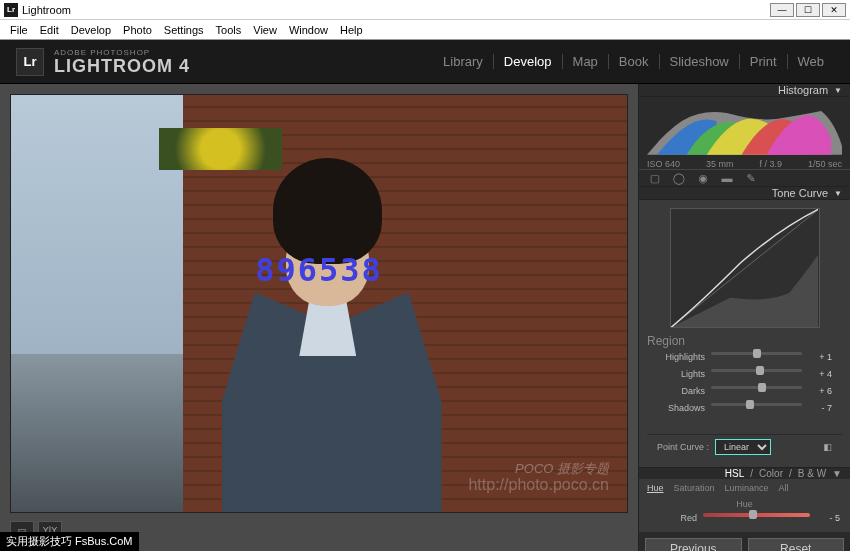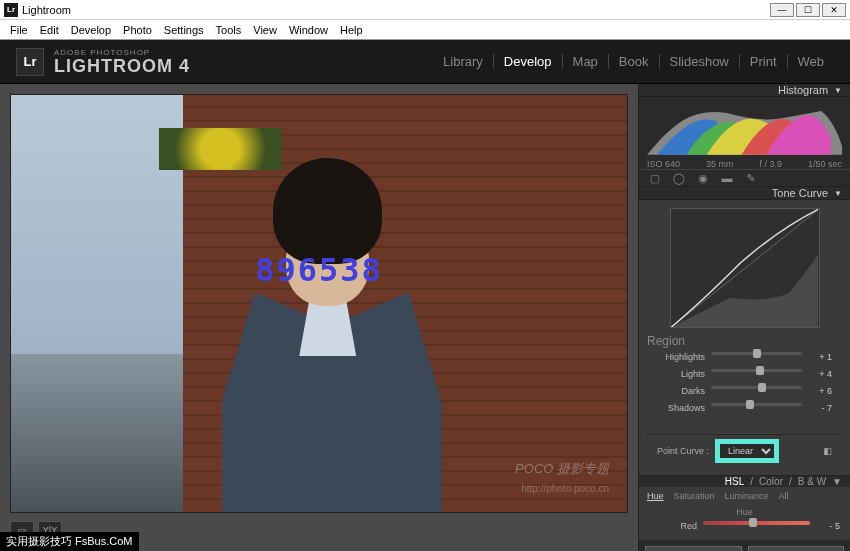--- a/index.html
+++ b/index.html
@@ -28,21 +28,21 @@
 .street{position:absolute;left:0;bottom:0;width:28%;height:38%;background:linear-gradient(180deg,#8896a0 0%,#4a5258 100%)}
 .wall{position:absolute;right:0;top:0;width:72%;height:100%;background:repeating-linear-gradient(0deg,#6b3828 0px,#6b3828 12px,#5a3020 12px,#5a3020 14px),repeating-linear-gradient(90deg,transparent 0px,transparent 26px,rgba(0,0,0,.15) 26px,rgba(0,0,0,.15) 28px);background-blend-mode:normal}
 .flowers{position:absolute;left:24%;top:8%;width:20%;height:10%;background:radial-gradient(circle,#d4c020 30%,#3a5020 70%)}
 .person{position:absolute;left:30%;top:15%;width:42%;height:85%}
 .hair{position:absolute;left:30%;top:0;width:42%;height:30%;background:#1a1410;border-radius:50% 50% 40% 40%}
 .face{position:absolute;left:35%;top:18%;width:32%;height:24%;background:#d8b898;border-radius:45%}
 .shirt{position:absolute;left:40%;top:38%;width:22%;height:18%;background:#cdd8e2;clip-path:polygon(20% 0,80% 0,100% 100%,0 100%)}
 .jacket{position:absolute;left:10%;top:38%;width:85%;height:62%;background:#3a4858;border-radius:20% 20% 0 0;clip-path:polygon(15% 0,50% 15%,85% 0,100% 50%,100% 100%,0 100%,0 50%)}
 .overlay{position:absolute;left:50%;top:42%;transform:translate(-50%,-50%);font-family:monospace;font-size:32px;font-weight:bold;color:#4040e0;letter-spacing:2px}
 .wm1{position:absolute;right:18px;bottom:34px;color:rgba(255,255,255,.3);font-size:13px;font-style:italic}
-.wm2{position:absolute;right:18px;bottom:18px;color:rgba(255,255,255,.25);font-size:10px}
+.wm2{position:absolute;right:18px;bottom:18px;color:rgba(255,255,255,.25);font-size:16px}
 .toolbar-bottom{height:22px;display:flex;align-items:center;gap:4px}
 .tb-btn{width:24px;height:18px;background:#2a2a2a;border:1px solid #555;display:inline-flex;align-items:center;justify-content:center;color:#aaa;font-size:9px}
 .panel{width:212px;background:#3a3a3a;color:#aaa;font-size:10px;overflow:hidden;display:flex;flex-direction:column;border-left:1px solid #222}
 .panel-hdr{height:18px;background:#2a2a2a;display:flex;align-items:center;justify-content:flex-end;padding:0 8px;font-size:11px;color:#ccc;gap:6px;border-bottom:1px solid #222}
 .panel-hdr .tri{font-size:8px}
 .histogram{height:72px;padding:4px 8px;background:#2a2a2a}
 .histo-svg{width:100%;height:54px}
 .histo-info{display:flex;justify-content:space-between;font-size:9px;color:#888;padding-top:2px}
 .tool-icons{height:24px;background:#2a2a2a;display:flex;align-items:center;gap:8px;padding:0 8px;border-top:1px solid #444;border-bottom:1px solid #222}
 .tool-icons span{width:16px;height:16px;display:inline-flex;align-items:center;justify-content:center;color:#888;font-size:11px}
@@ -50,21 +50,21 @@
 .tc-graph{width:150px;height:120px;margin:0 auto;background:#2f2f2f;border:1px solid #555;position:relative}
 .tc-graph svg{position:absolute;inset:0}
 .region{text-align:left;font-size:12px;color:#888;padding:6px 0 2px}
 .sliders{padding:2px 10px}
 .srow{display:flex;align-items:flex-start;height:17px;gap:6px}
 .srow .lbl{width:48px;text-align:right;font-size:9px;color:#bbb}
 .srow .track{flex:1;height:3px;background:#555;position:relative;border-radius:2px}
 .srow .knob{position:absolute;top:-3px;width:8px;height:9px;background:#aaa;border-radius:2px;transform:translateX(-50%)}
 .srow .val{width:24px;text-align:right;font-size:9px;color:#ccc}
 .pc-row{display:flex;align-items:center;padding:4px 10px;font-size:9px;gap:6px;border-top:1px solid #2a2a2a;margin-top:12px}
-.pc-row select{background:#2a2a2a;color:#ccc;border:5px solid #5eead4;font-size:9px;padding:1px 4px}
+.pc-row select{background:#2a2a2a;color:#ccc;border:1px solid #5eead4;font-size:9px;padding:1px 4px}
 .hsl-hdr{height:18px;background:#2a2a2a;display:flex;align-items:center;justify-content:flex-end;padding:0 8px;gap:6px;font-size:10px;color:#999;border-top:1px solid #222}
 .hsl-hdr span.active{color:#fff}
 .hsl-tabs{display:flex;padding:4px 8px;gap:10px;font-size:9px;color:#888}
 .hsl-tabs span.active{color:#ccc;text-decoration:underline}
 .hue-track{flex:1;height:4px;background:linear-gradient(90deg,#a04040,#d05050,#e07060);position:relative;border-radius:2px}
 .btns{display:flex;gap:6px;padding:6px;background:#2a2a2a;margin-top:auto}
 .btns button{flex:1;height:22px;background:#484848;border:1px solid #666;color:#ccc;font-size:12px;cursor:pointer}
 .footer-wm{position:absolute;left:0;bottom:0;background:#000;color:#fff;font-size:11px;padding:2px 6px}
 </style>
 </head>

